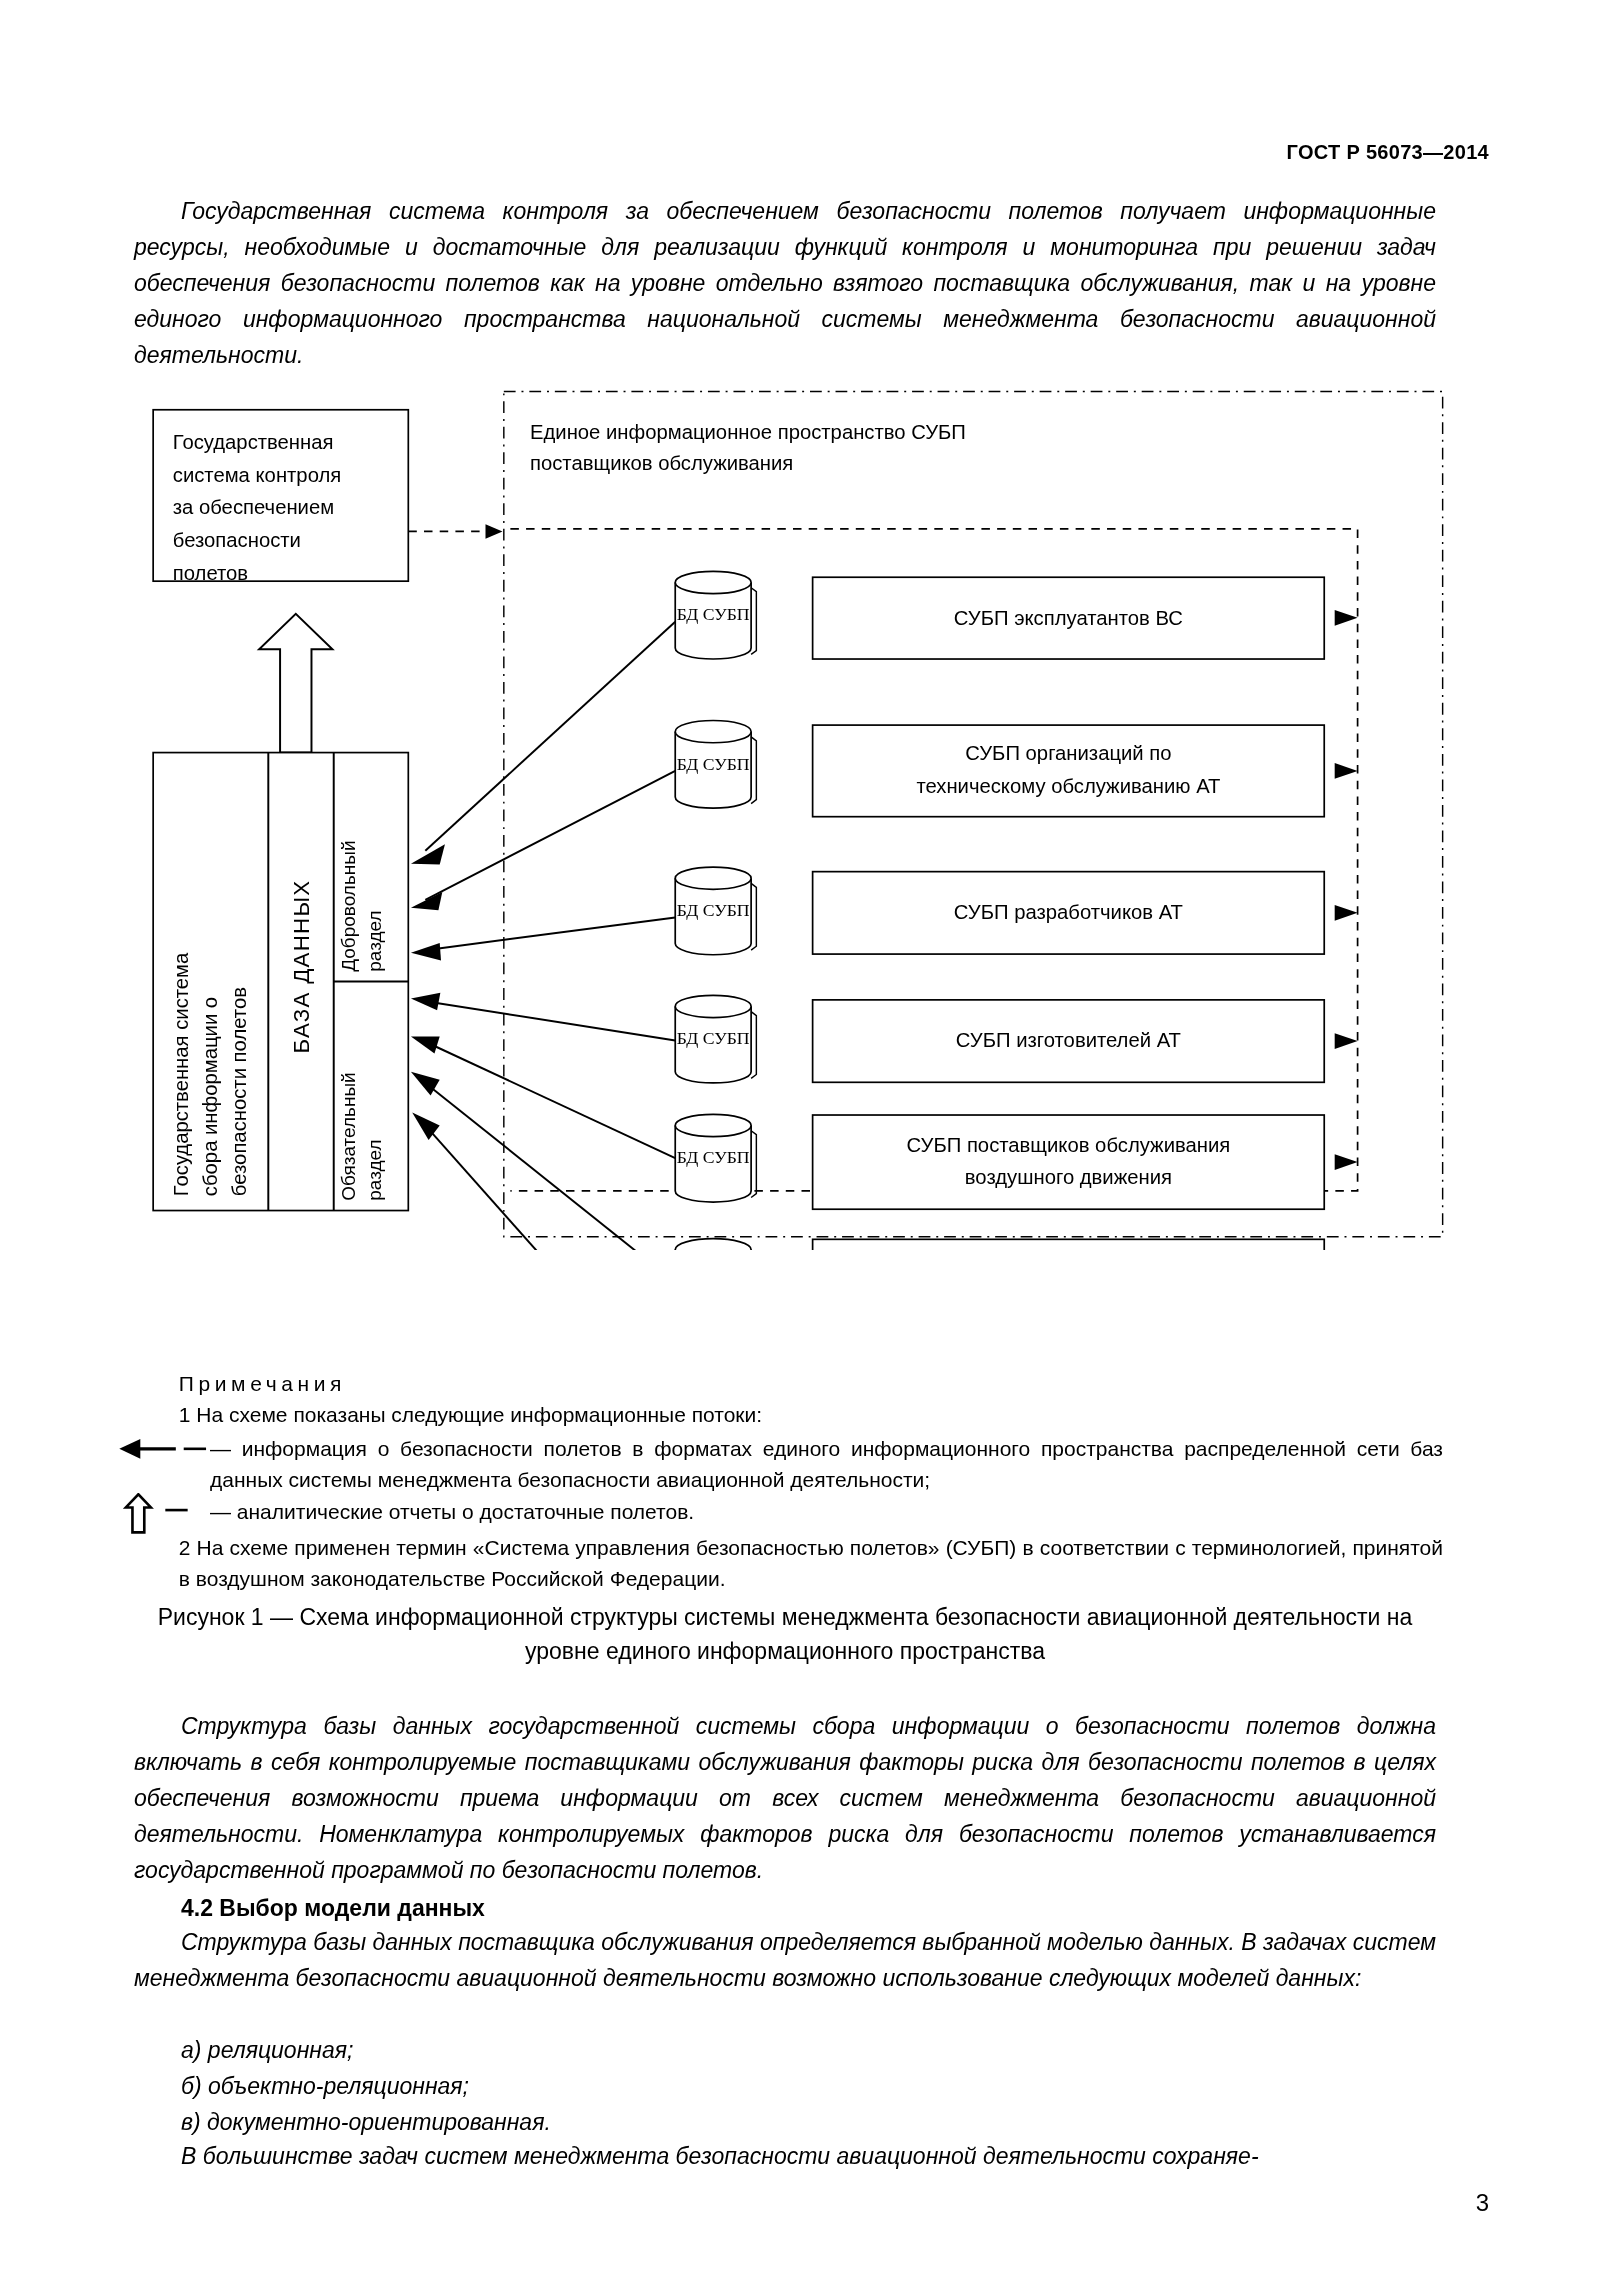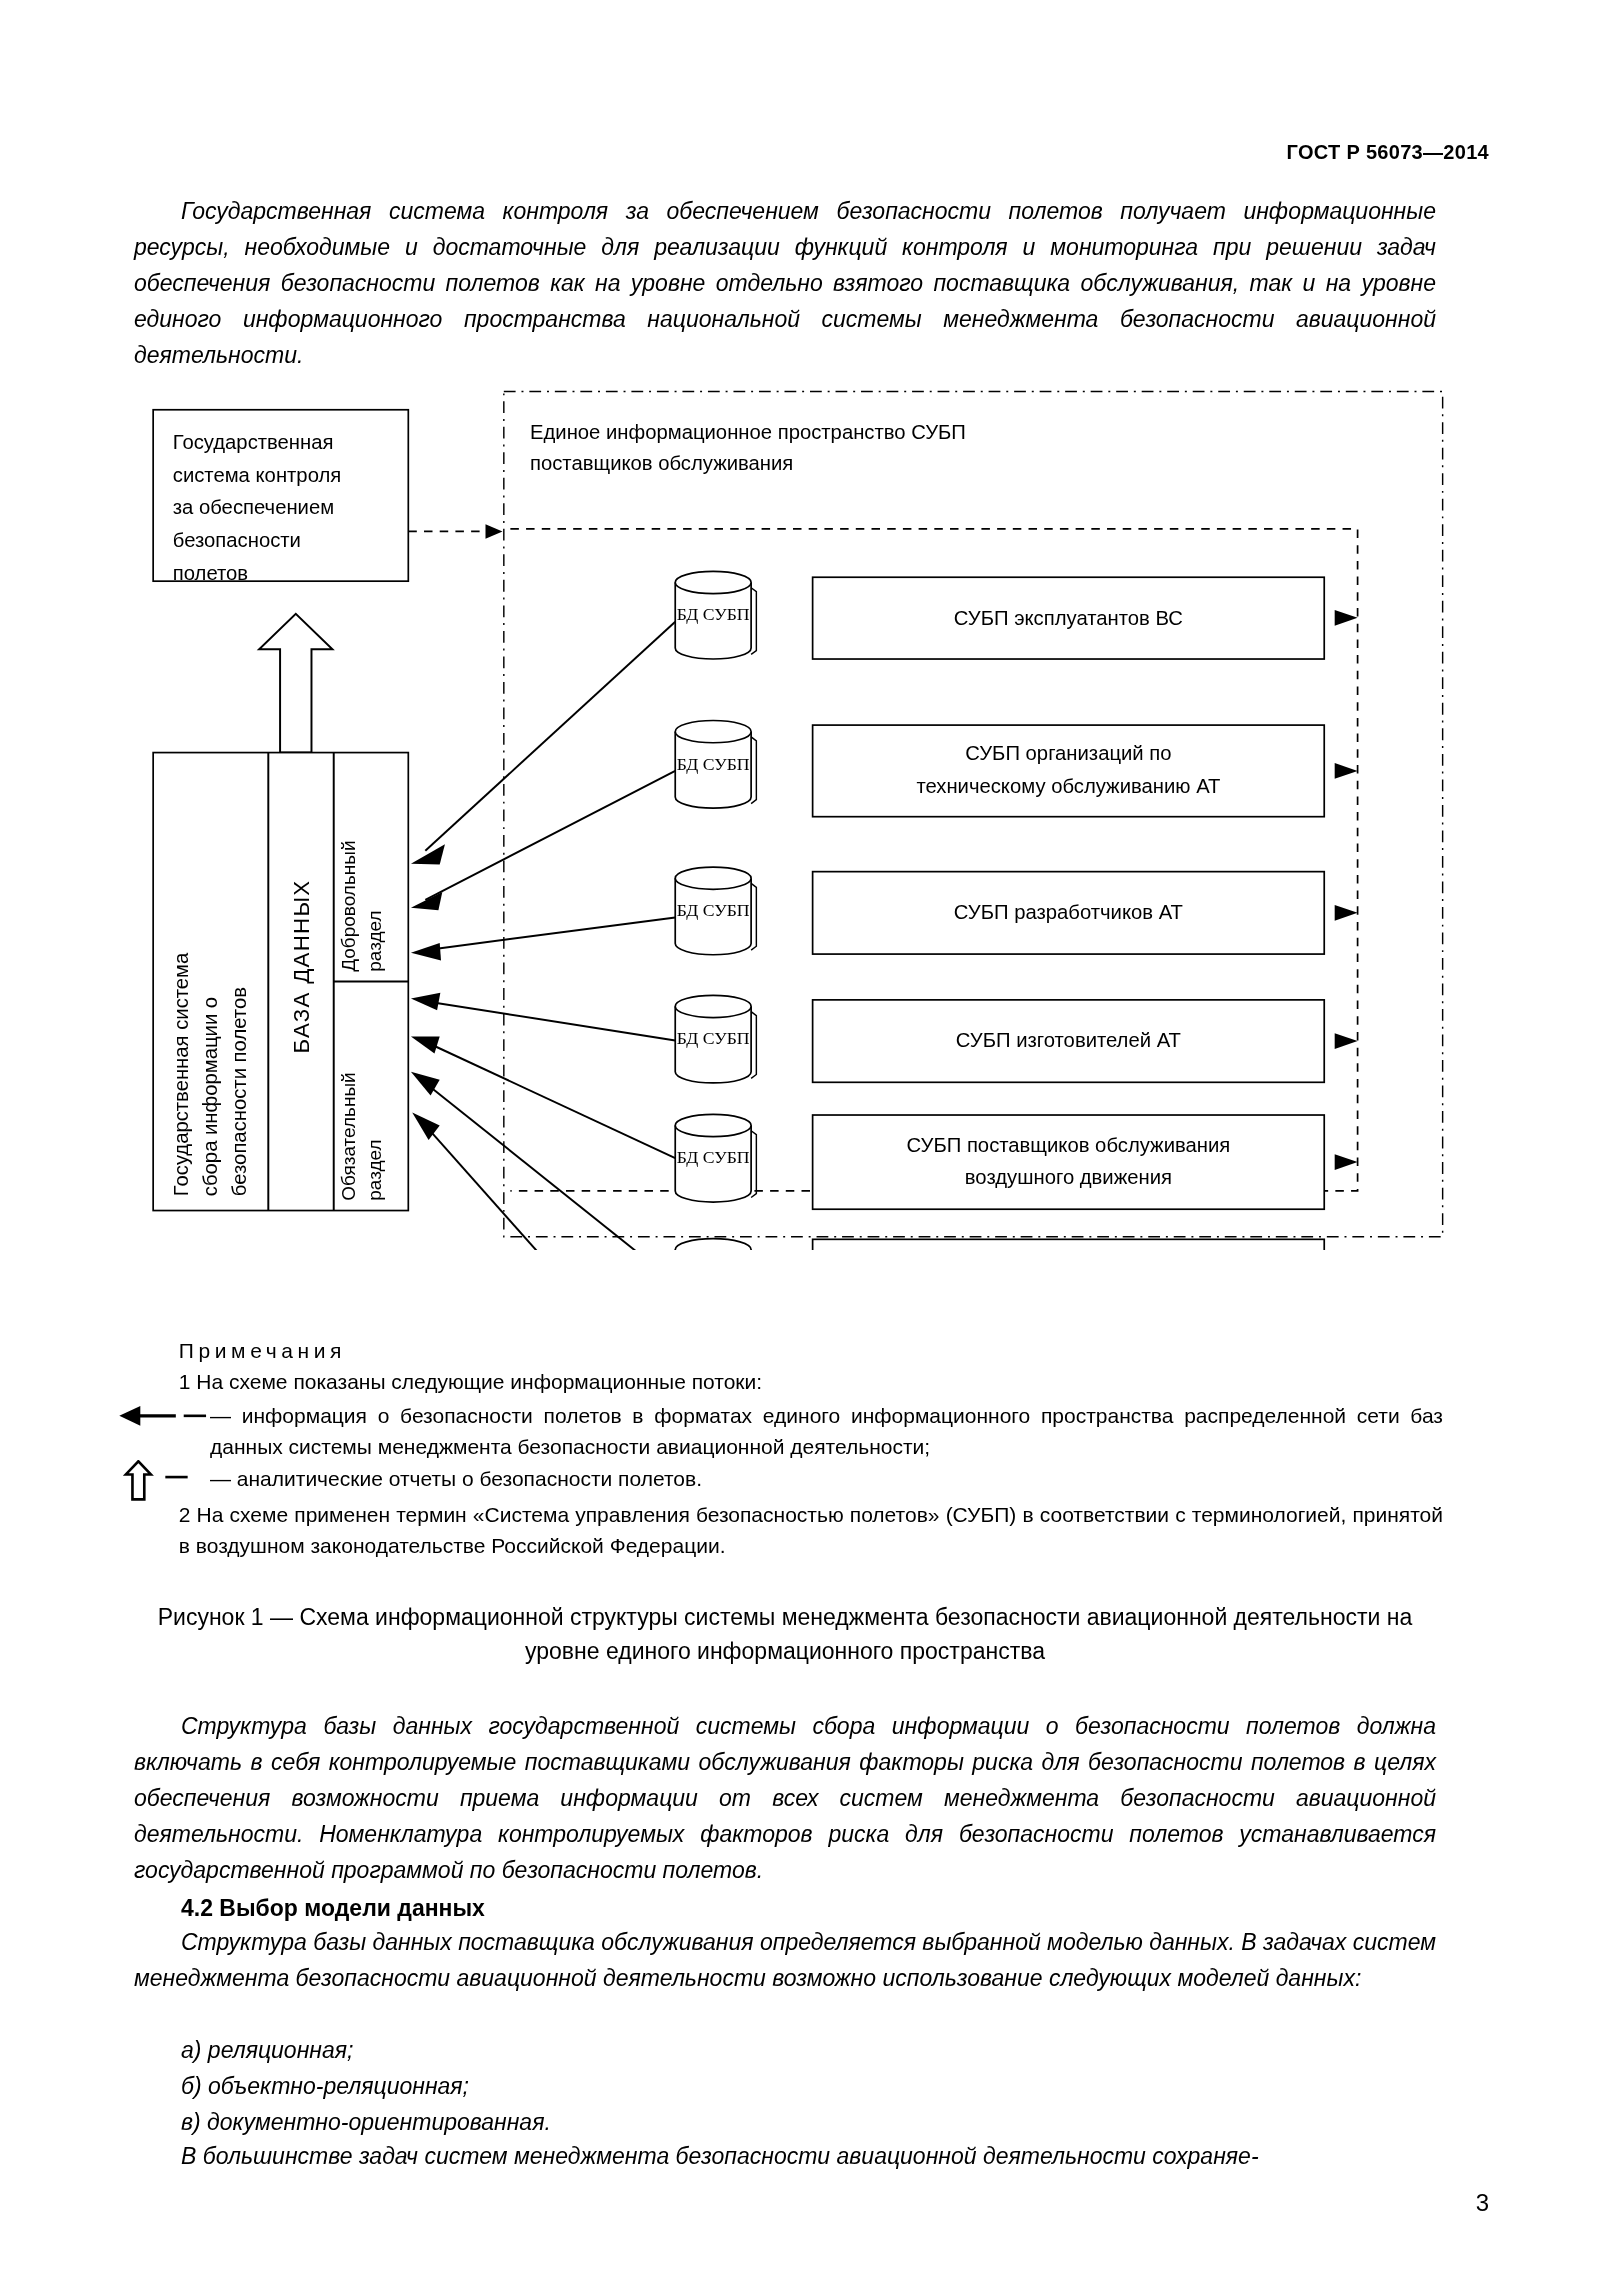--- a/index.html
+++ b/index.html
@@ -40,21 +40,21 @@
   .page-num{
     position:absolute;right:134px;top:2189px;
     font-size:24px;
   }
 
   
   .notes{
     position:absolute;left:167px;top:1335px;width:1276px;
     font-size:21px;line-height:31px;
   }
-  .notes .notes-title{letter-spacing:4.6px;margin-left:11.8px;}
+  .notes .notes-title{letter-spacing:4.6px;margin-left:11.8px;margin-top:33px;}
   .notes .ind1{margin-left:11.8px;}
   .legend-row{position:relative;min-height:31px;}
   .legend-sym{position:absolute;left:-49px;top:0;width:92px;height:31px;}
   .legend-txt{display:block;}
   .justify-block{text-align:justify;text-justify:inter-word;}
 
   
   #fig-caption{
     position:absolute;left:134px;top:1600px;width:1302px;
     font-size:23px;line-height:34px;text-align:center;
@@ -241,21 +241,21 @@
     </div>
 
 
     <div class="legend-row" style="margin-top:1.3px;">
       <span class="legend-sym">
         <svg width="92" height="46" viewBox="0 0 140 70" style="margin-top:-2.6px;">
           <path d="M 22 60 L 22 22 L 12 22 L 31 2 L 50 22 L 40 22 L 40 60 Z" fill="#fff" stroke="#000" stroke-width="4"></path>
           <line x1="72" y1="26" x2="106" y2="26" stroke="#000" stroke-width="4"></line>
         </svg>
       </span>
-      <span class="legend-txt" style="display:block;padding-left:43px;">— аналитические отчеты о безопасности полетов.</span>
+      <span class="legend-txt" style="display:block;padding-left:43px;">— аналитические отчеты о достаточные полетов.</span>
     </div>
 
     <div class="ind1 justify-block" style="margin-top:5px;">2 На схеме применен термин «Система управления безопасностью полетов» (СУБП) в соответствии с терминологией, принятой в воздушном законодательстве Российской Федерации.</div>
   </div>
 
   <div id="fig-caption">Рисунок 1 — Схема информационной структуры системы менеджмента безопасности авиационной деятельности на уровне единого информационного пространства</div>
 
   <div class="para" id="body-para-1">
     <p class="ind">Структура базы данных государственной системы сбора информации о безопасности полетов должна включать в себя контролируемые поставщиками обслуживания факторы риска для безопасности полетов в целях обеспечения возможности приема информации от всех систем менеджмента безопасности авиационной деятельности. Номенклатура контролируемых факторов риска для безопасности полетов устанавливается государственной программой по безопасности полетов.</p>
   </div>

